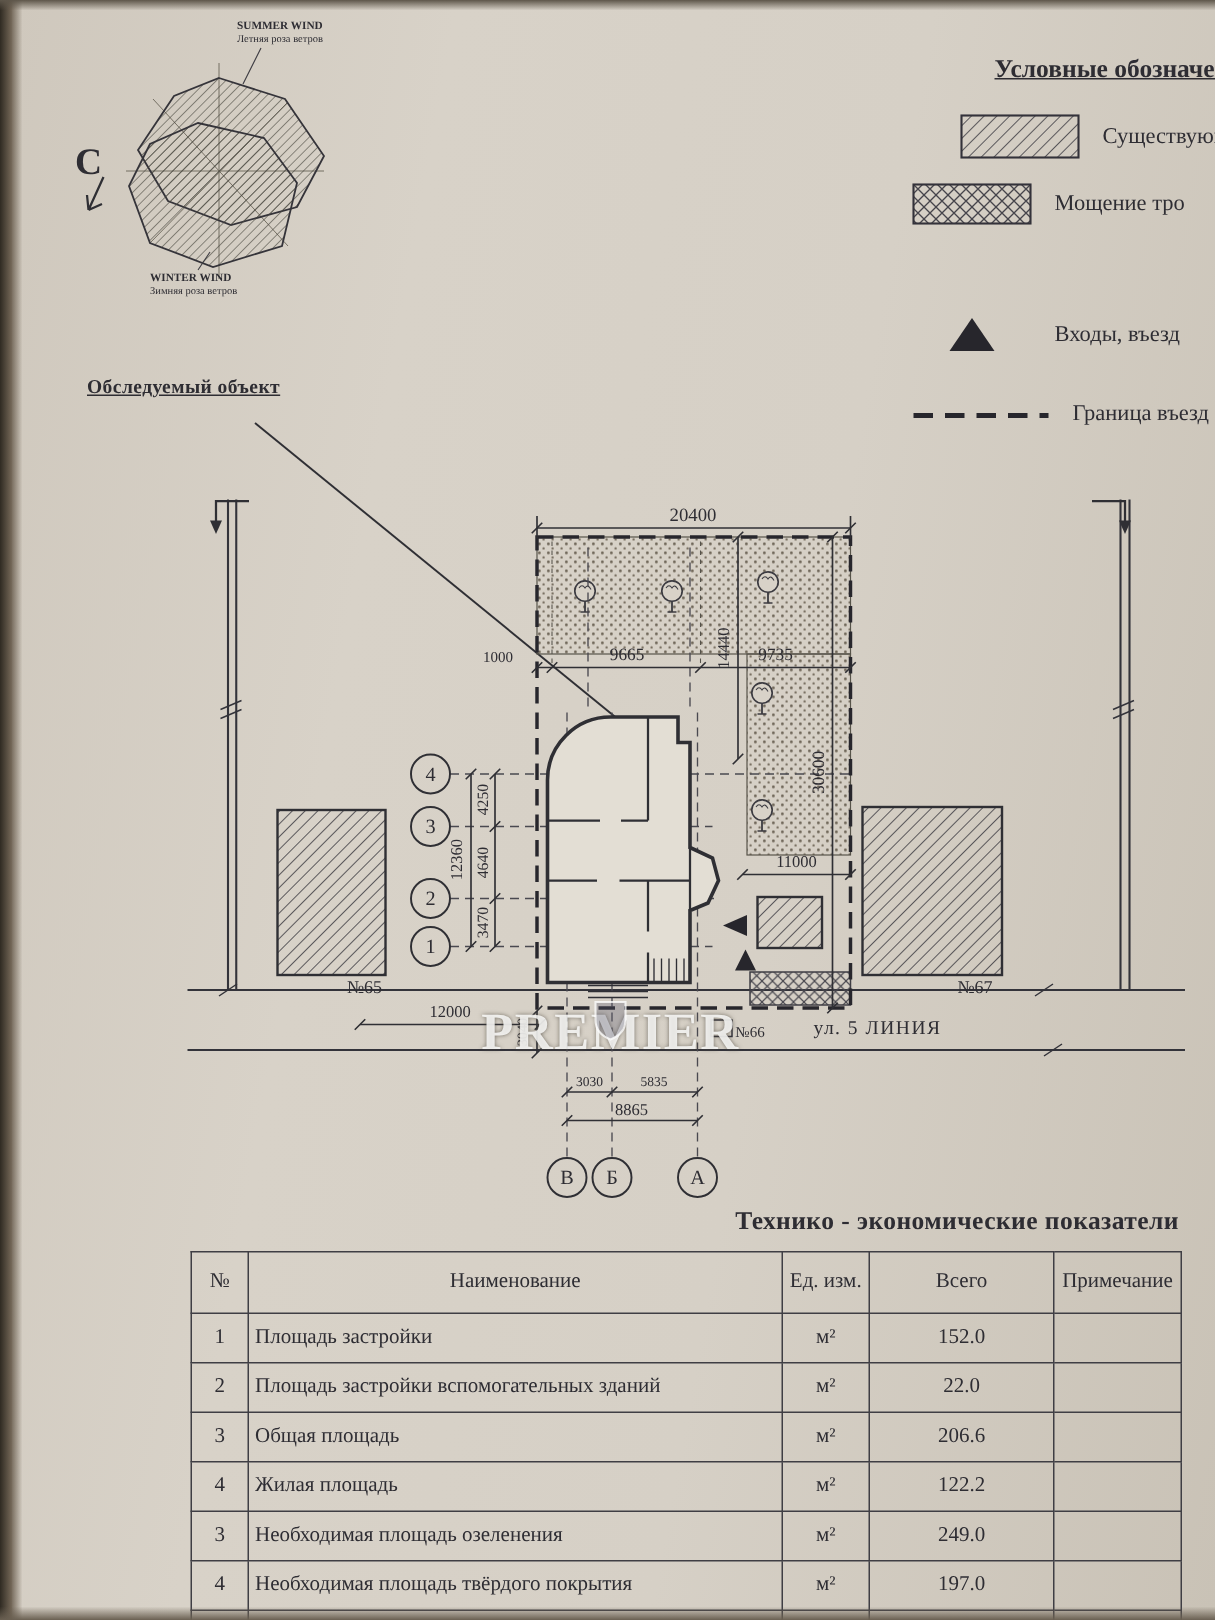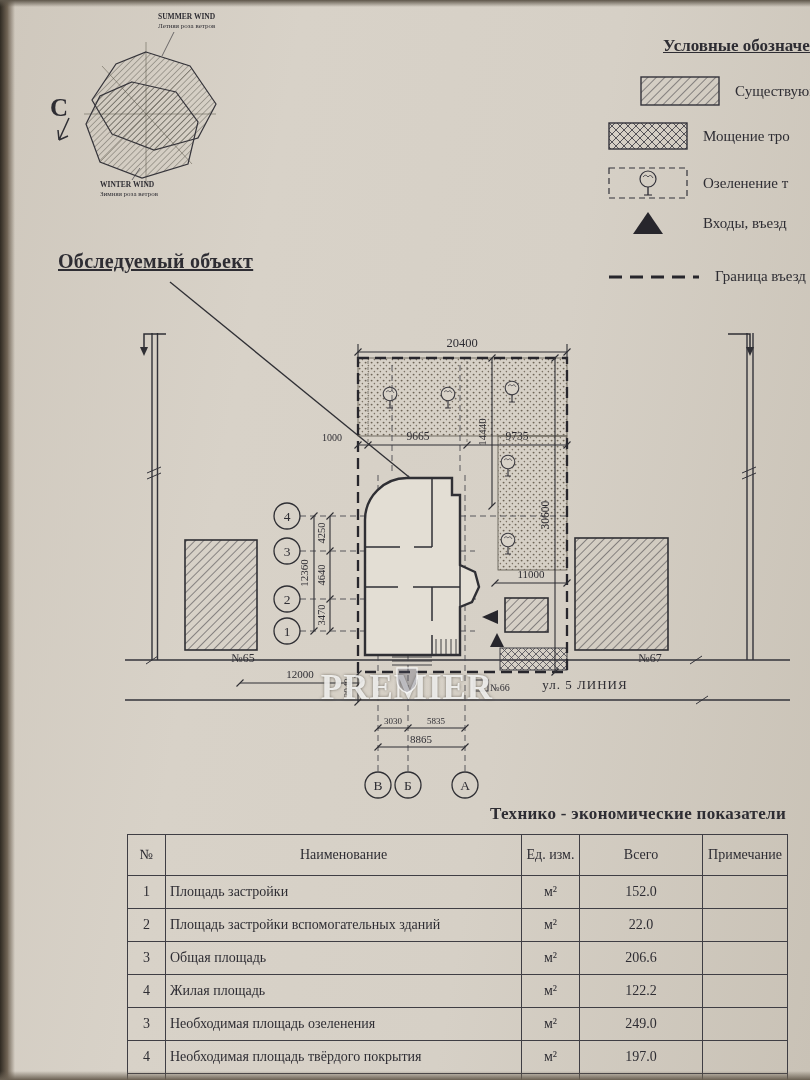--- a/index.html
+++ b/index.html
@@ -10,21 +10,21 @@
   .edge-left{position:absolute;left:0;top:0;width:15px;height:1080px;
              background:linear-gradient(90deg,#2f2a22,#6b5f50 45%,rgba(107,95,80,0));}
   .edge-top{position:absolute;left:0;top:0;width:810px;height:7px;
             background:linear-gradient(#5e564a,rgba(94,86,74,0));}
   .edge-bottom{position:absolute;left:0;bottom:0;width:810px;height:9px;
                background:linear-gradient(rgba(0,0,0,0),#6a6052);}
   svg{overflow:visible;}
   svg text{font-family:"Liberation Serif",serif;fill:#2e2d33;}
   .abs{position:absolute;}
   
-  .callout-label{position:absolute;left:58px;top:250px;font-weight:bold;font-size:20px;
+  .callout-label{position:absolute;left:58px;top:250px;font-weight:bold;font-size:13px;
                  text-decoration:underline;letter-spacing:.3px;white-space:nowrap;}
   
   .legend-title{position:absolute;left:663px;top:36px;font-weight:bold;font-size:17px;
                 text-decoration:underline;white-space:nowrap;}
   .legend-row{position:absolute;left:608px;display:flex;align-items:center;gap:15px;}
   .legend-label{font-size:15px;white-space:nowrap;}
   
   .watermark{position:absolute;left:282px;top:670px;width:250px;text-align:center;
              color:rgba(252,252,250,.85);text-shadow:0 0 3px rgba(80,75,65,.75);pointer-events:none;}
   .wm1{font-size:35px;font-weight:bold;letter-spacing:1px;line-height:1;}
@@ -94,30 +94,20 @@
       <defs>
           <pattern id="lg-cross" width="8" height="8" patternUnits="userSpaceOnUse">
         <path d="M0 0 L8 8 M8 0 L0 8" stroke="#45444b" stroke-width="0.9"></path>
           </pattern>
         </defs>
       <rect x="1" y="1" width="78" height="26" fill="url(#lg-cross)" stroke="#33323a" stroke-width="1.4"></rect>
     </svg>
     <span class="legend-label">Мощение тро</span>
   </div>
 
-  <div class="legend-row" style="top:166px;">
-    <svg width="80" height="34">
-      <rect x="1" y="2" width="78" height="30" fill="none" stroke="#33323a" stroke-width="1.2" stroke-dasharray="6 4"></rect>
-      <circle cx="40" cy="13" r="8" fill="none" stroke="#33323a" stroke-width="1.2"></circle>
-      <path d="M35 11 q2.5 -3.5 5 0 q2.5 -3.5 5 1" fill="none" stroke="#33323a" stroke-width="0.8"></path>
-      <line x1="40" y1="21" x2="40" y2="29" stroke="#33323a" stroke-width="1.4"></line>
-      <line x1="36" y1="29" x2="44" y2="29" stroke="#33323a" stroke-width="1.1"></line>
-    </svg>
-    <span class="legend-label">Озеленение т</span>
-  </div>
 
   <div class="legend-row" style="top:210px;">
     <svg width="80" height="26">
       <polygon points="40,2 25,24 55,24" fill="#27262c"></polygon>
     </svg>
     <span class="legend-label">Входы, въезд</span>
   </div>
 
   <div class="legend-row" style="top:268px;">
     <svg width="92" height="10">

